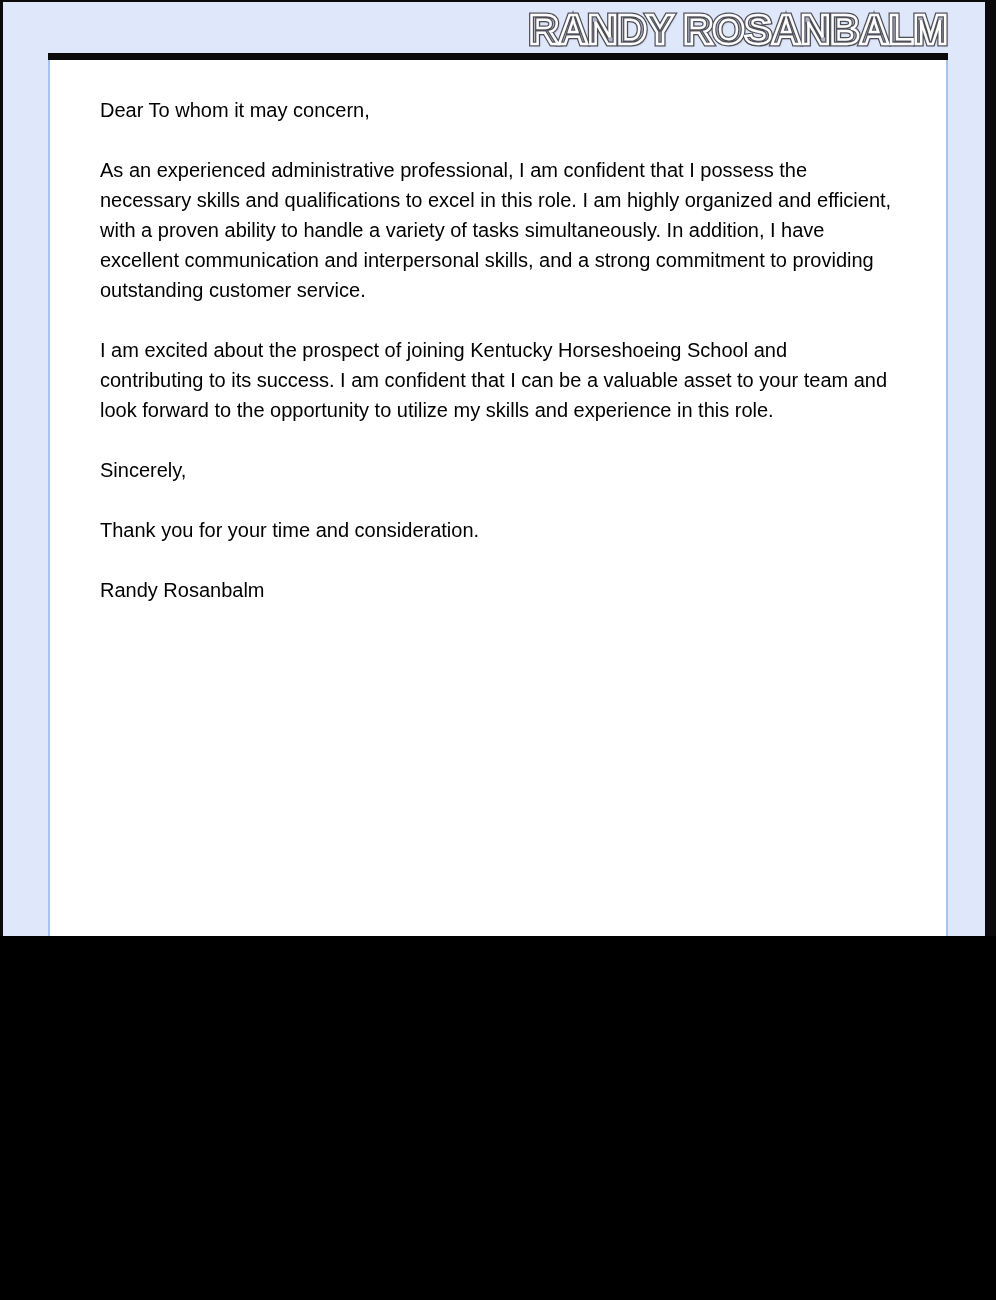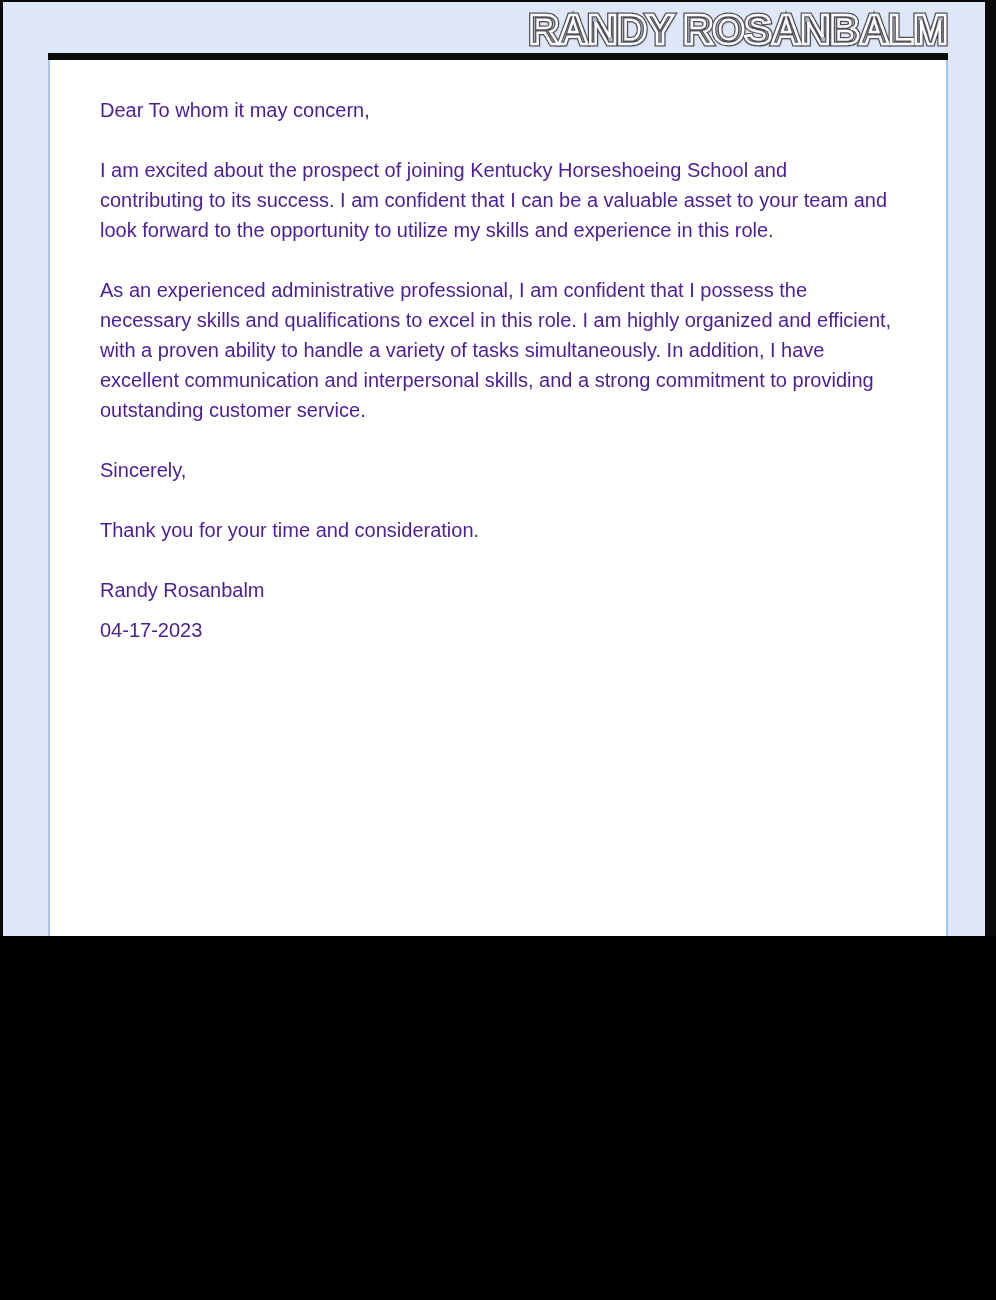--- a/index.html
+++ b/index.html
@@ -71,21 +71,21 @@
     background: #ffffff;
     border-left: 2px solid #a7c3f0;
     border-right: 2px solid #a7c3f0;
     border-bottom: 2px solid #a7c3f0;
     padding: 35px 53px 0 50px;
   }
   .card p {
     margin: 0 0 30px 0;
     font-size: 20px;
     line-height: 30px;
-    color: #4c1d95;
+    color: #000000;
   }
   .date-line {
     color: #1d80e8;
     margin-top: -20px !important;
   }
   .watermark {
     position: absolute;
     right: 10px;
     bottom: 3px;
     font-size: 15px;
@@ -99,24 +99,23 @@
   <div class="page">
 
     <div class="name-wrap">
       <span class="name-layer name-outer">RANDY ROSANBALM</span><span class="name-layer name-inner" aria-hidden="true">RANDY ROSANBALM</span>
     </div>
 
     <div class="top-rule"></div>
 
     <div class="card">
       <p>Dear To whom it may concern,</p>
+      <p>As an experienced administrative professional, I am confident that I possess the necessary skills and qualifications to excel in this role. I am highly organized and efficient, with a proven ability to handle a variety of tasks simultaneously. In addition, I have excellent communication and interpersonal skills, and a strong commitment to providing outstanding customer service.</p>
       <p>I am excited about the prospect of joining Kentucky Horseshoeing School and contributing to its success. I am confident that I can be a valuable asset to your team and look forward to the opportunity to utilize my skills and experience in this role.</p>
-      <p>As an experienced administrative professional, I am confident that I possess the necessary skills and qualifications to excel in this role. I am highly organized and efficient, with a proven ability to handle a variety of tasks simultaneously. In addition, I have excellent communication and interpersonal skills, and a strong commitment to providing outstanding customer service.</p>
       <p>Sincerely,</p>
       <p>Thank you for your time and consideration.</p>
       <p>Randy Rosanbalm</p>
-      <p class="date-line">04-17-2023</p>
 
       <div class="watermark">Lazyapply.com</div>
     </div>
 
   </div>
 </div>
 
 </body></html>

